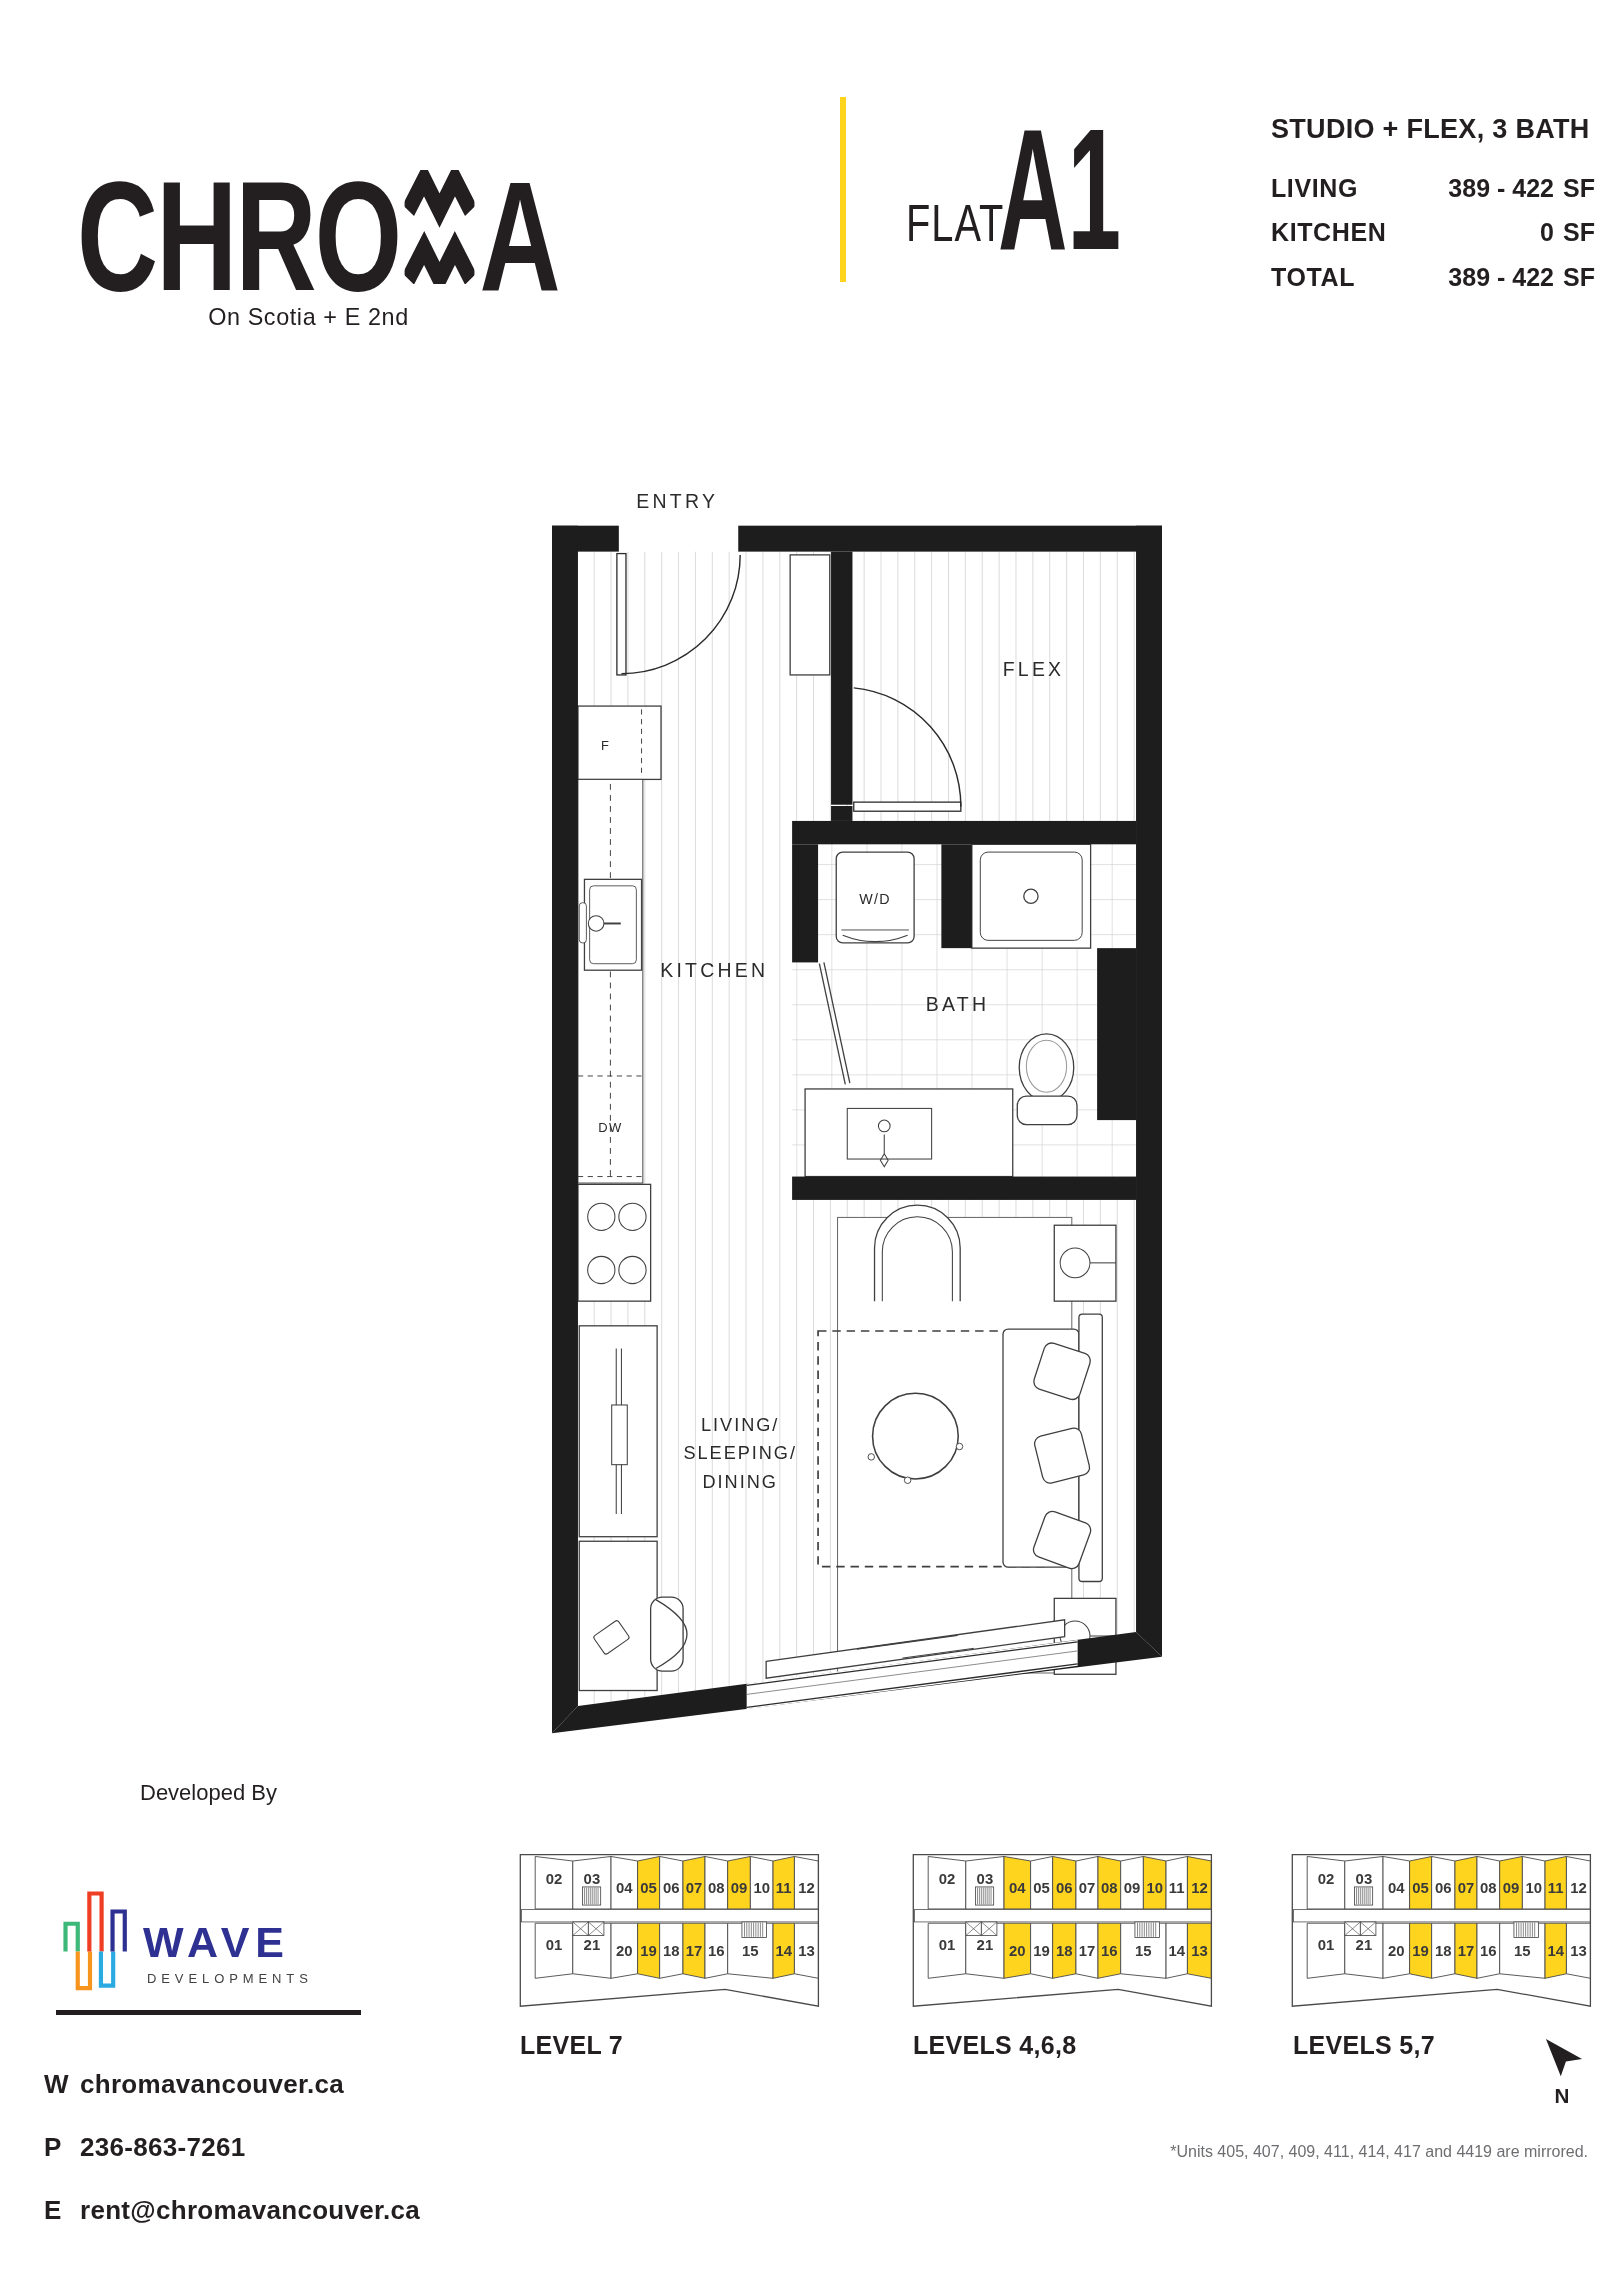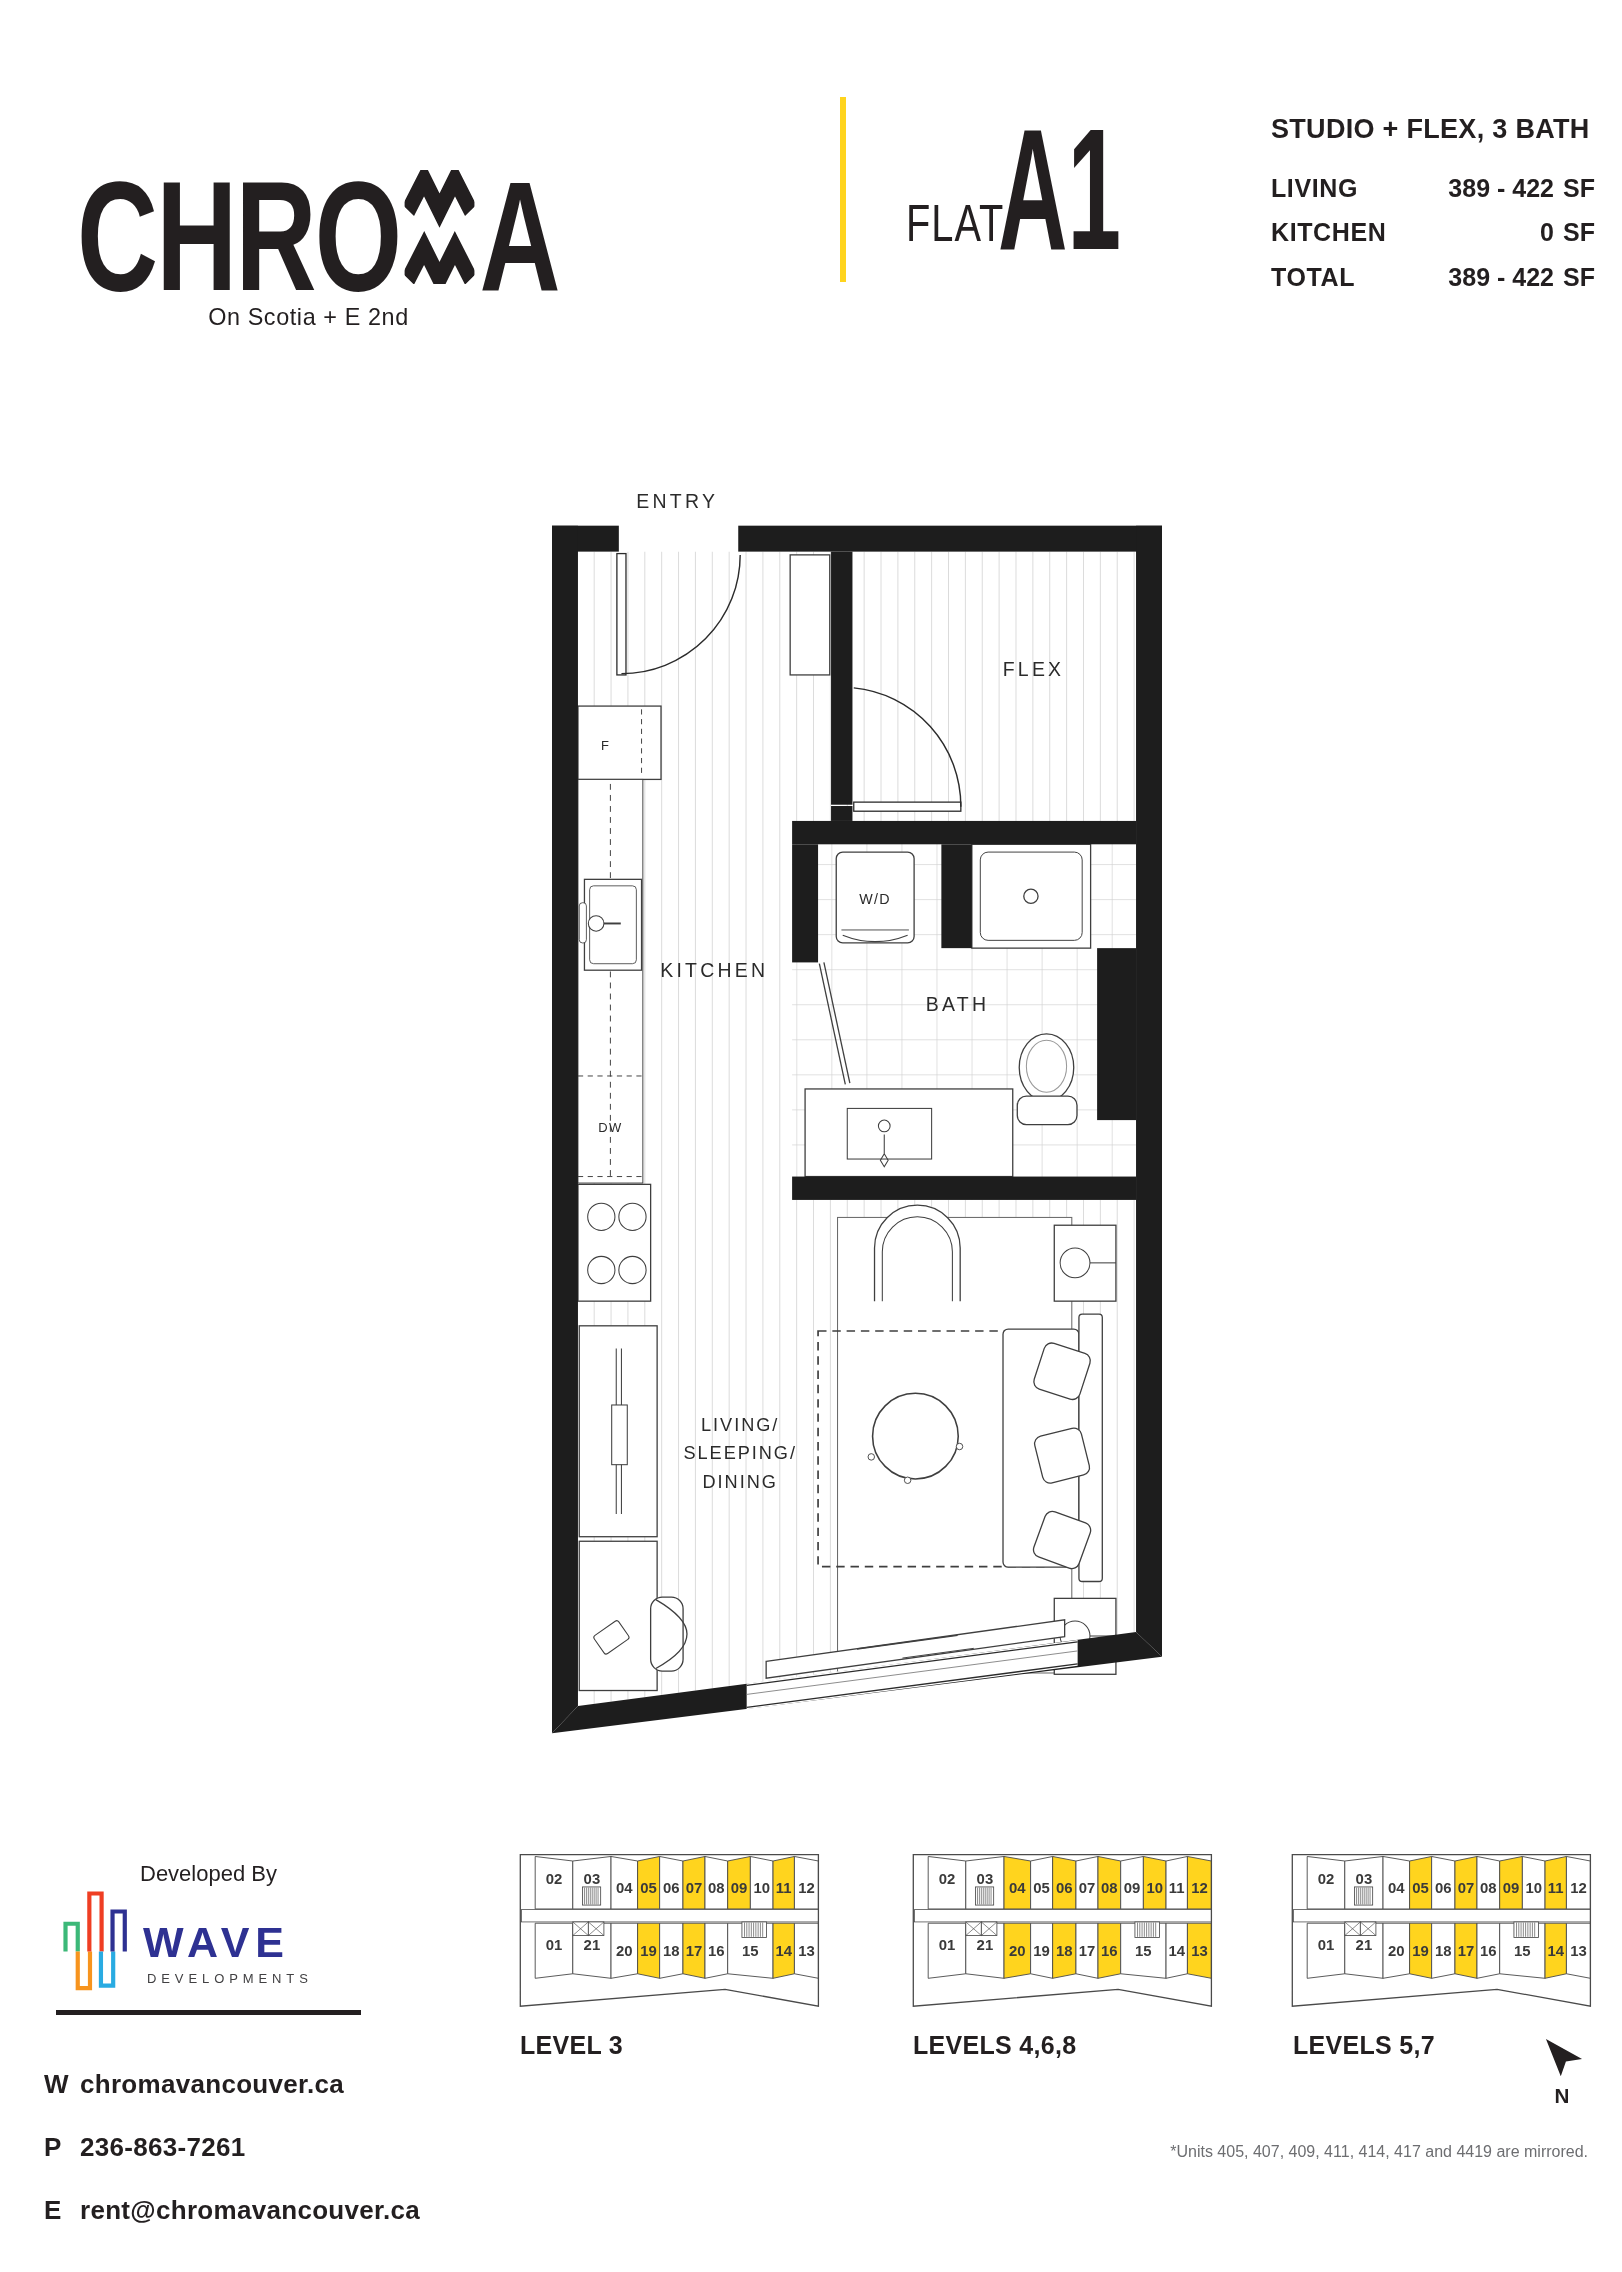--- a/index.html
+++ b/index.html
@@ -24,21 +24,21 @@
   .specs .row{display:grid;grid-template-columns:123px 1fr 38px;align-items:baseline;margin-bottom:15.6px;}
   .specs .lbl{font-size:25px;font-weight:600;letter-spacing:0.6px;}
   .specs .val{font-size:25px;font-weight:600;text-align:right;}
   .specs .unit{font-size:25px;font-weight:600;text-align:left;padding-left:9px;}
 
   
   .plan{position:absolute;left:552px;top:469px;width:610px;height:1273px;}
   .plan svg{display:block;}
 
   
-  .devby{position:absolute;left:56px;top:1861px;width:305px;text-align:center;font-size:22px;color:#231f20;}
+  .devby{position:absolute;left:56px;top:1780px;width:305px;text-align:center;font-size:22px;color:#231f20;}
   .wavebars{position:absolute;left:61px;top:1890px;}
   .wavename{position:absolute;left:143px;top:1921px;font-size:43px;font-weight:700;letter-spacing:5.8px;line-height:1;text-align:right;}
   .wavesub{position:absolute;left:147px;top:1971px;font-size:13px;font-weight:500;letter-spacing:4.9px;color:#414042;}
   .wave-rule{position:absolute;left:56px;top:2010px;width:305px;height:5.2px;background:#231f20;}
 
   
   .contact{position:absolute;left:44px;top:2069px;width:454px;}
   .contact .crow{display:grid;grid-template-columns:36px 1fr;margin-bottom:32px;}
   .contact .clbl{font-size:26px;font-weight:700;}
   .contact .cval{font-size:26px;font-weight:700;letter-spacing:0.3px;}
@@ -475,21 +475,21 @@
         <line x1="372.5" y1="107" x2="372.5" y2="129" stroke="#4a4a4a" stroke-width="1"></line>
         <line x1="376" y1="107" x2="376" y2="129" stroke="#4a4a4a" stroke-width="1"></line>
         <rect x="83" y="106" width="24" height="21" fill="#fff" stroke="#4a4a4a" stroke-width="1.3"></rect>
         <line x1="83" y1="106" x2="107" y2="127" stroke="#4a4a4a" stroke-width="1"></line>
         <line x1="107" y1="106" x2="83" y2="127" stroke="#4a4a4a" stroke-width="1"></line>
         <rect x="107" y="106" width="24" height="21" fill="#fff" stroke="#4a4a4a" stroke-width="1.3"></rect>
         <line x1="107" y1="106" x2="131" y2="127" stroke="#4a4a4a" stroke-width="1"></line>
         <line x1="131" y1="106" x2="107" y2="127" stroke="#4a4a4a" stroke-width="1"></line>
         <polygon points="2,2 462,2 462,236 318,210 2,236" fill="none" stroke="#4a4a4a" stroke-width="2"></polygon>
       </svg></div>
-  <div class="dlabel" style="left:520px;">LEVEL 3</div>
+  <div class="dlabel" style="left:520px;">LEVEL 7</div>
   <div class="dlabel" style="left:913px;">LEVELS 4,6,8</div>
   <div class="dlabel" style="left:1293px;">LEVELS 5,7</div>
 
   <div class="compass">
     <svg width="58" height="81" viewBox="0 0 90 125">
       <polygon points="17,12 73,43 48,47 40,70" fill="#231f20"></polygon>
       <text x="42" y="112" text-anchor="middle" font-size="32" font-weight="bold" fill="#231f20" font-family="Liberation Sans, sans-serif">N</text>
     </svg>
   </div>
 

